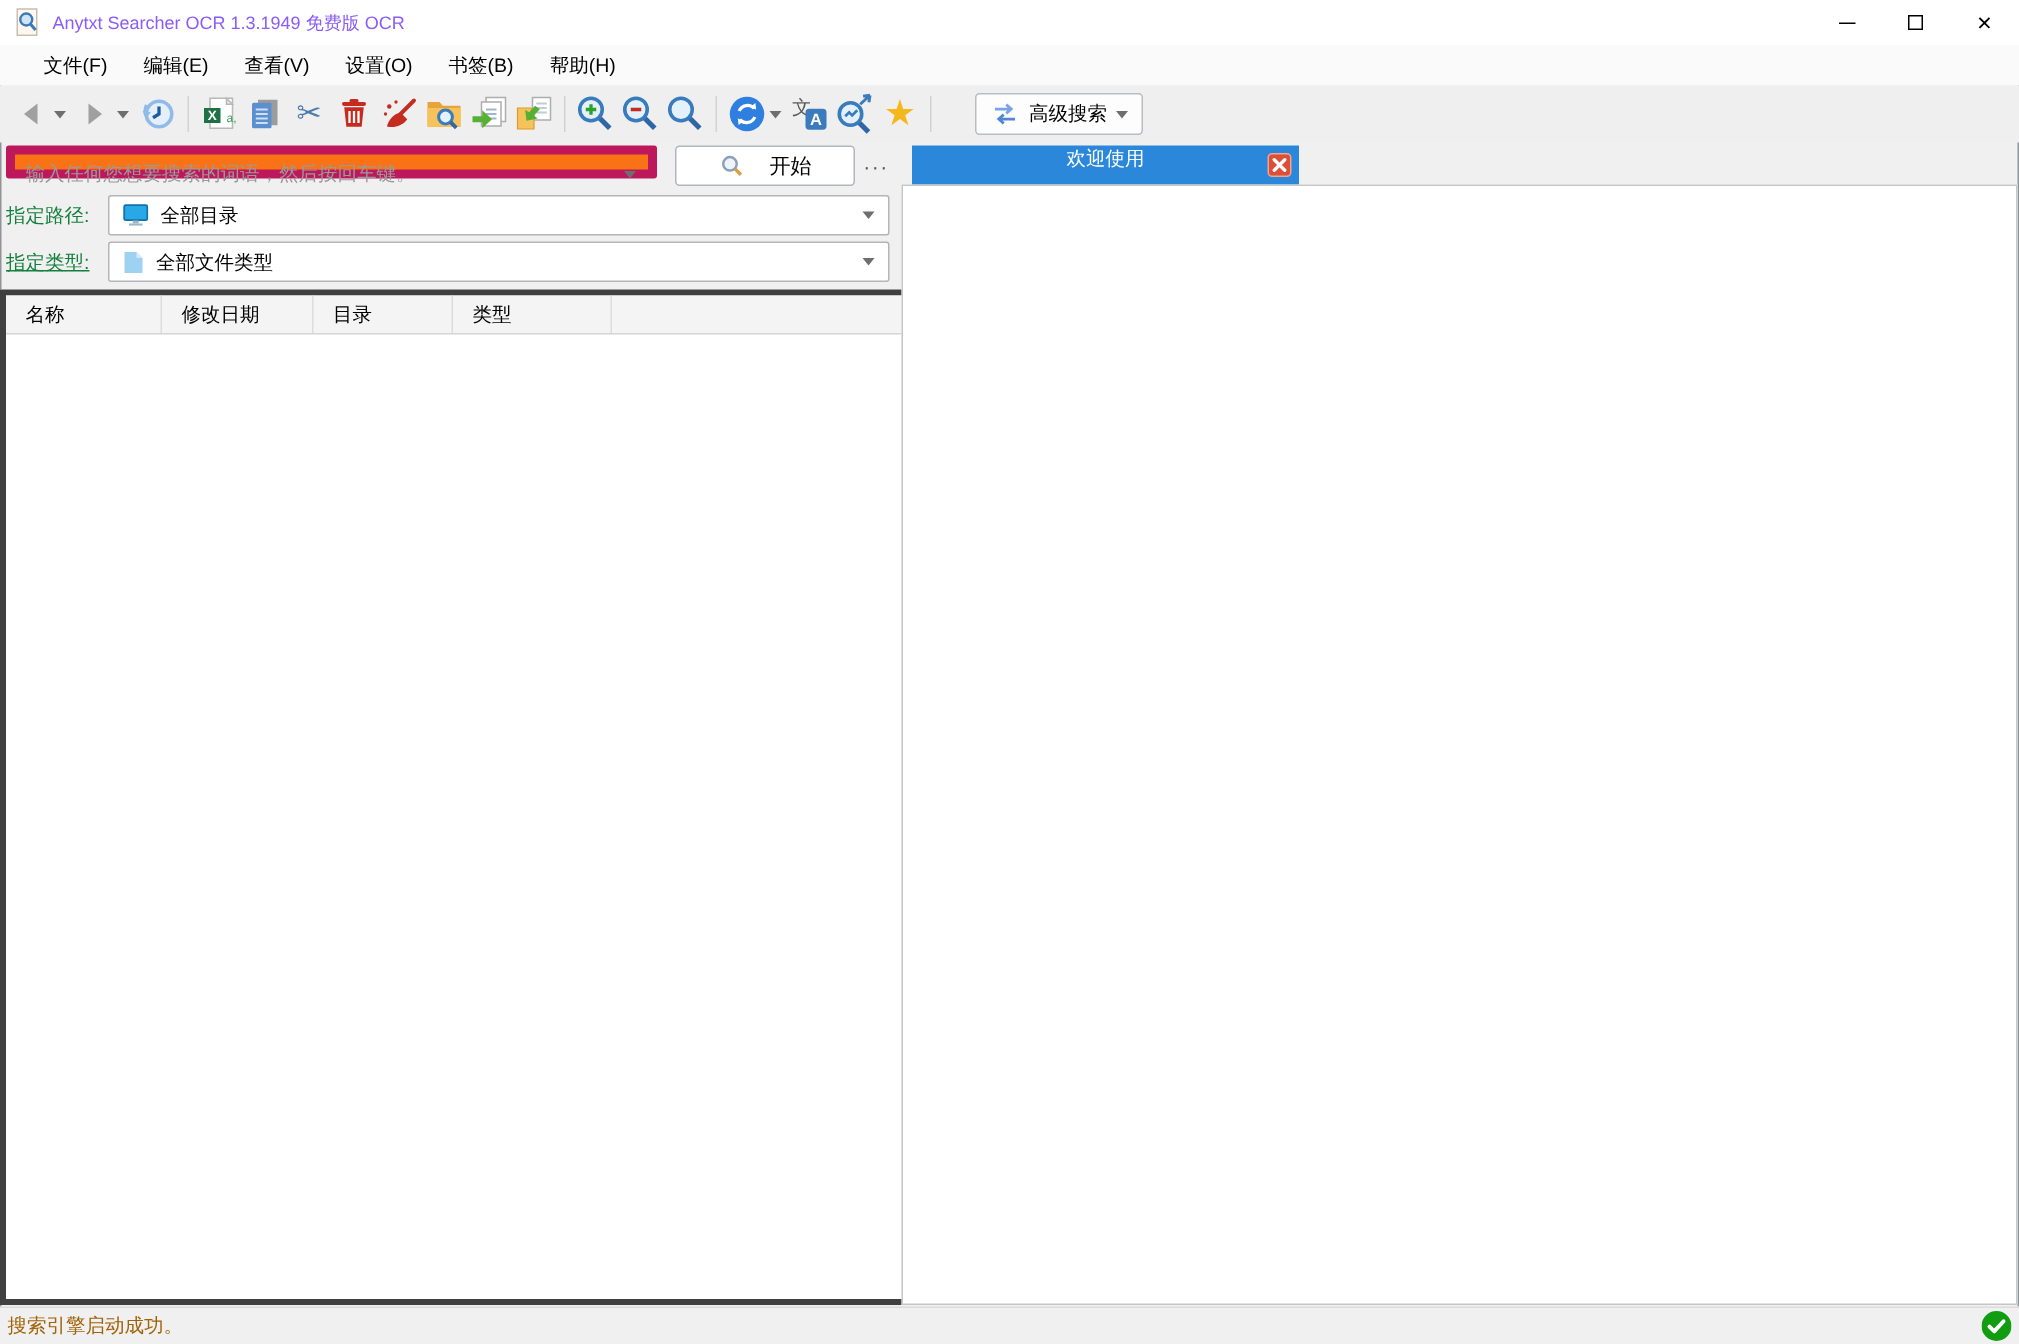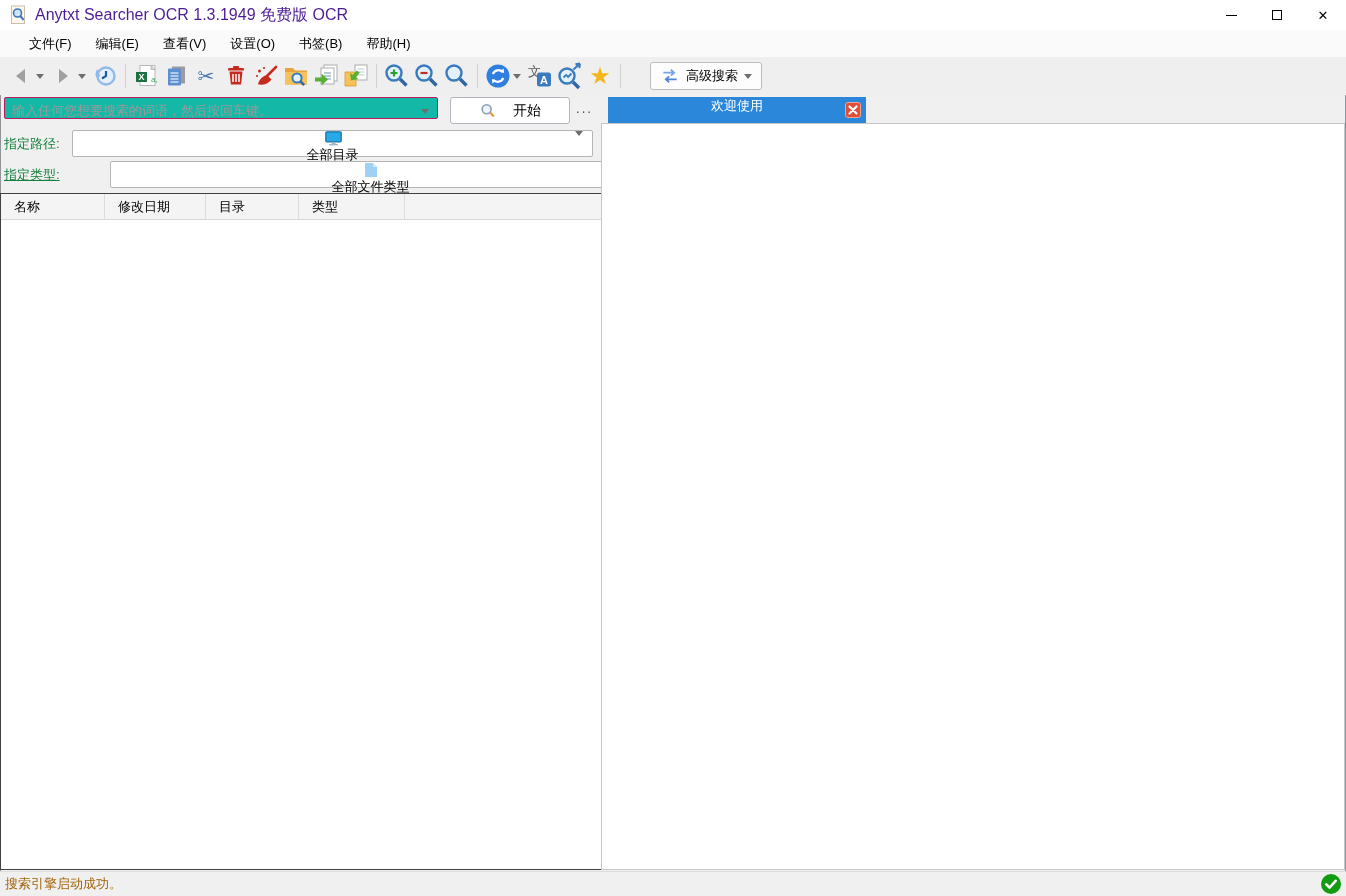--- a/index.html
+++ b/index.html
@@ -5,54 +5,54 @@
   * { margin:0; padding:0; box-sizing:border-box; }
   html,body { width:1346px; height:896px; overflow:hidden; }
   body {
     font-family:"Liberation Sans","DejaVu Sans",sans-serif;
     font-size:13px; color:#111; background:#f0f0f0; position:relative;
     outline:1px solid #8f9499; outline-offset:-1px;
   }
   
   .titlebar { position:absolute; left:0; top:0; width:1346px; height:30px; background:#ffffff; display:flex; align-items:center; }
   .app-icon { width:18px; height:20px; margin:0 8px 0 9px; display:flex; }
-  .title-text { font-size:16px; color:#4c1d95; }
+  .title-text { font-size:12px; color:#8b5cf6; }
   .win-controls { position:absolute; right:0; top:0; height:30px; display:flex; }
   .win-btn { width:46px; height:30px; display:flex; align-items:center; justify-content:center; color:#000; }
   .min-glyph { width:11px; border-top:1px solid #000; display:block; }
   .max-glyph { width:10px; height:10px; border:1px solid #000; display:block; }
   .close-glyph { font-size:13px; line-height:1; }
   
   .menubar { position:absolute; left:0; top:30px; width:1346px; height:27px; background:#fafafa; display:flex; align-items:center; padding-left:17px; }
   .menu-item { padding:0 12px; height:27px; display:flex; align-items:center; font-size:13px; color:#000; }
   
   .toolbar { position:absolute; left:0; top:57px; width:1346px; height:38px; background:#efefef; display:flex; align-items:center; padding-left:6px; }
   .tb-btn { height:32px; min-width:28px; display:flex; align-items:center; justify-content:center; margin:0 1px; }
   .tb-caret { width:12px; height:32px; display:flex; align-items:center; justify-content:center; margin:0 2px 0 -2px; }
   .caret { width:0; height:0; border-left:4px solid transparent; border-right:4px solid transparent; border-top:5px solid #6e6e6e; display:block; }
   .tb-sep { width:1px; height:24px; background:#d2d2d2; margin:0 5px; }
   .adv-btn { height:28px; display:flex; align-items:center; gap:6px; background:#fdfdfd; border:1px solid #b9bdc2; border-radius:3px; padding:0 9px; margin-left:24px; }
   .adv-btn .label { font-size:13px; color:#000; }
   .star-glyph { font-size:24px; color:#f5b81c; line-height:1; }
   .cut-glyph { font-size:20px; color:#4d7cab; transform:rotate(0deg); line-height:1; }
   
-  .search-input { position:absolute; left:4px; top:97px; width:434px; height:22px; background:#14b8a6; border:1px solid #be185d; border-radius:2px; }
+  .search-input { position:absolute; left:4px; top:97px; width:434px; height:22px; background:#f97316; border:6px solid #be185d; border-radius:2px; }
   .search-input input { position:absolute; left:7px; top:0; width:395px; height:25px; border:0; outline:0; font-family:inherit; font-size:13px; color:#333; background:transparent; }
   .search-input input::placeholder { color:#9a9a9a; opacity:1; }
   .input-caret { position:absolute; right:8px; top:11px; }
   .start-btn { position:absolute; left:450px; top:97px; width:120px; height:27px; background:#fff; border:1px solid #b2b6bc; border-radius:3px; display:flex; align-items:center; justify-content:center; gap:16px; font-size:14px; color:#000; }
   .more-btn { position:absolute; left:572px; top:97px; width:24px; height:27px; display:flex; align-items:center; justify-content:center; color:#555; font-size:13px; letter-spacing:1px; }
   
   .filter-label { position:absolute; left:4px; width:66px; height:27px; display:flex; align-items:center; font-size:13px; color:#15803d; }
-  .combo { position:absolute; left:72px; width:521px; height:27px; background:#fff; border:1px solid #b5b5b5; border-radius:2px; display:flex; align-items:center;flex-direction:column; }
+  .combo { position:absolute; left:72px; width:521px; height:27px; background:#fff; border:1px solid #b5b5b5; border-radius:2px; display:flex; align-items:center; }
   .combo .cicon { margin:0 8px 0 9px; display:flex; }
   .combo .ctext { font-size:13px; color:#000; }
   .combo .caret { position:absolute; right:9px; }
   
-  .results { position:absolute; left:0px; top:193px; width:707px; height:677px; border:1px solid #404040; background:#fff; }
+  .results { position:absolute; left:0px; top:193px; width:707px; height:677px; border:4px solid #404040; background:#fff; }
   .thead { display:flex; height:26px; background:#f4f4f4; border-bottom:1px solid #d7d7d7; }
   .th { display:flex; align-items:center; padding-left:13px; font-size:13px; color:#000; border-right:1px solid #dcdcdc; }
   .th-name { width:104px; }
   .th-date { width:101px; }
   .th-dir  { width:93px; }
   .th-type { width:106px; }
   .th-size { flex:1; border-right:none; justify-content:flex-end; padding-right:23px;font-style:italic; }
   
   .tab { position:absolute; left:608px; top:97px; width:258px; height:36px; background:#2b87d9; display:flex; align-items:flex-start; justify-content:center; }
   .tab .tab-label { color:#fff; font-size:13px; }
@@ -266,21 +266,21 @@
     <svg width="17" height="15" viewBox="0 0 17 15">
         <rect x="0.8" y="0.8" width="15.4" height="10" rx="1" fill="#29a8e8" stroke="#1272a8" stroke-width="1.2"></rect>
         <rect x="6.5" y="11" width="4" height="2" fill="#9fb6c6"></rect>
         <rect x="4" y="13" width="9" height="1.4" fill="#9fb6c6"></rect>
       </svg>
   </span>
   <span class="ctext">全部目录</span>
   <span class="caret"></span>
 </div>
 <div class="filter-label" style="top:161px;text-decoration:underline;">指定类型:</div>
-<div class="combo" style="top:161px;margin-left:38px;">
+<div class="combo" style="top:161px;">
   <span class="cicon">
     <svg width="14" height="16" viewBox="0 0 14 16">
         <path d="M1 1 h8 l4 4 v10 h-12 Z" fill="#9fd1f2"></path>
         <path d="M9 1 l4 4 h-4 Z" fill="#d4ecfa"></path>
       </svg>
   </span>
   <span class="ctext">全部文件类型</span>
   <span class="caret"></span>
 </div>
 

